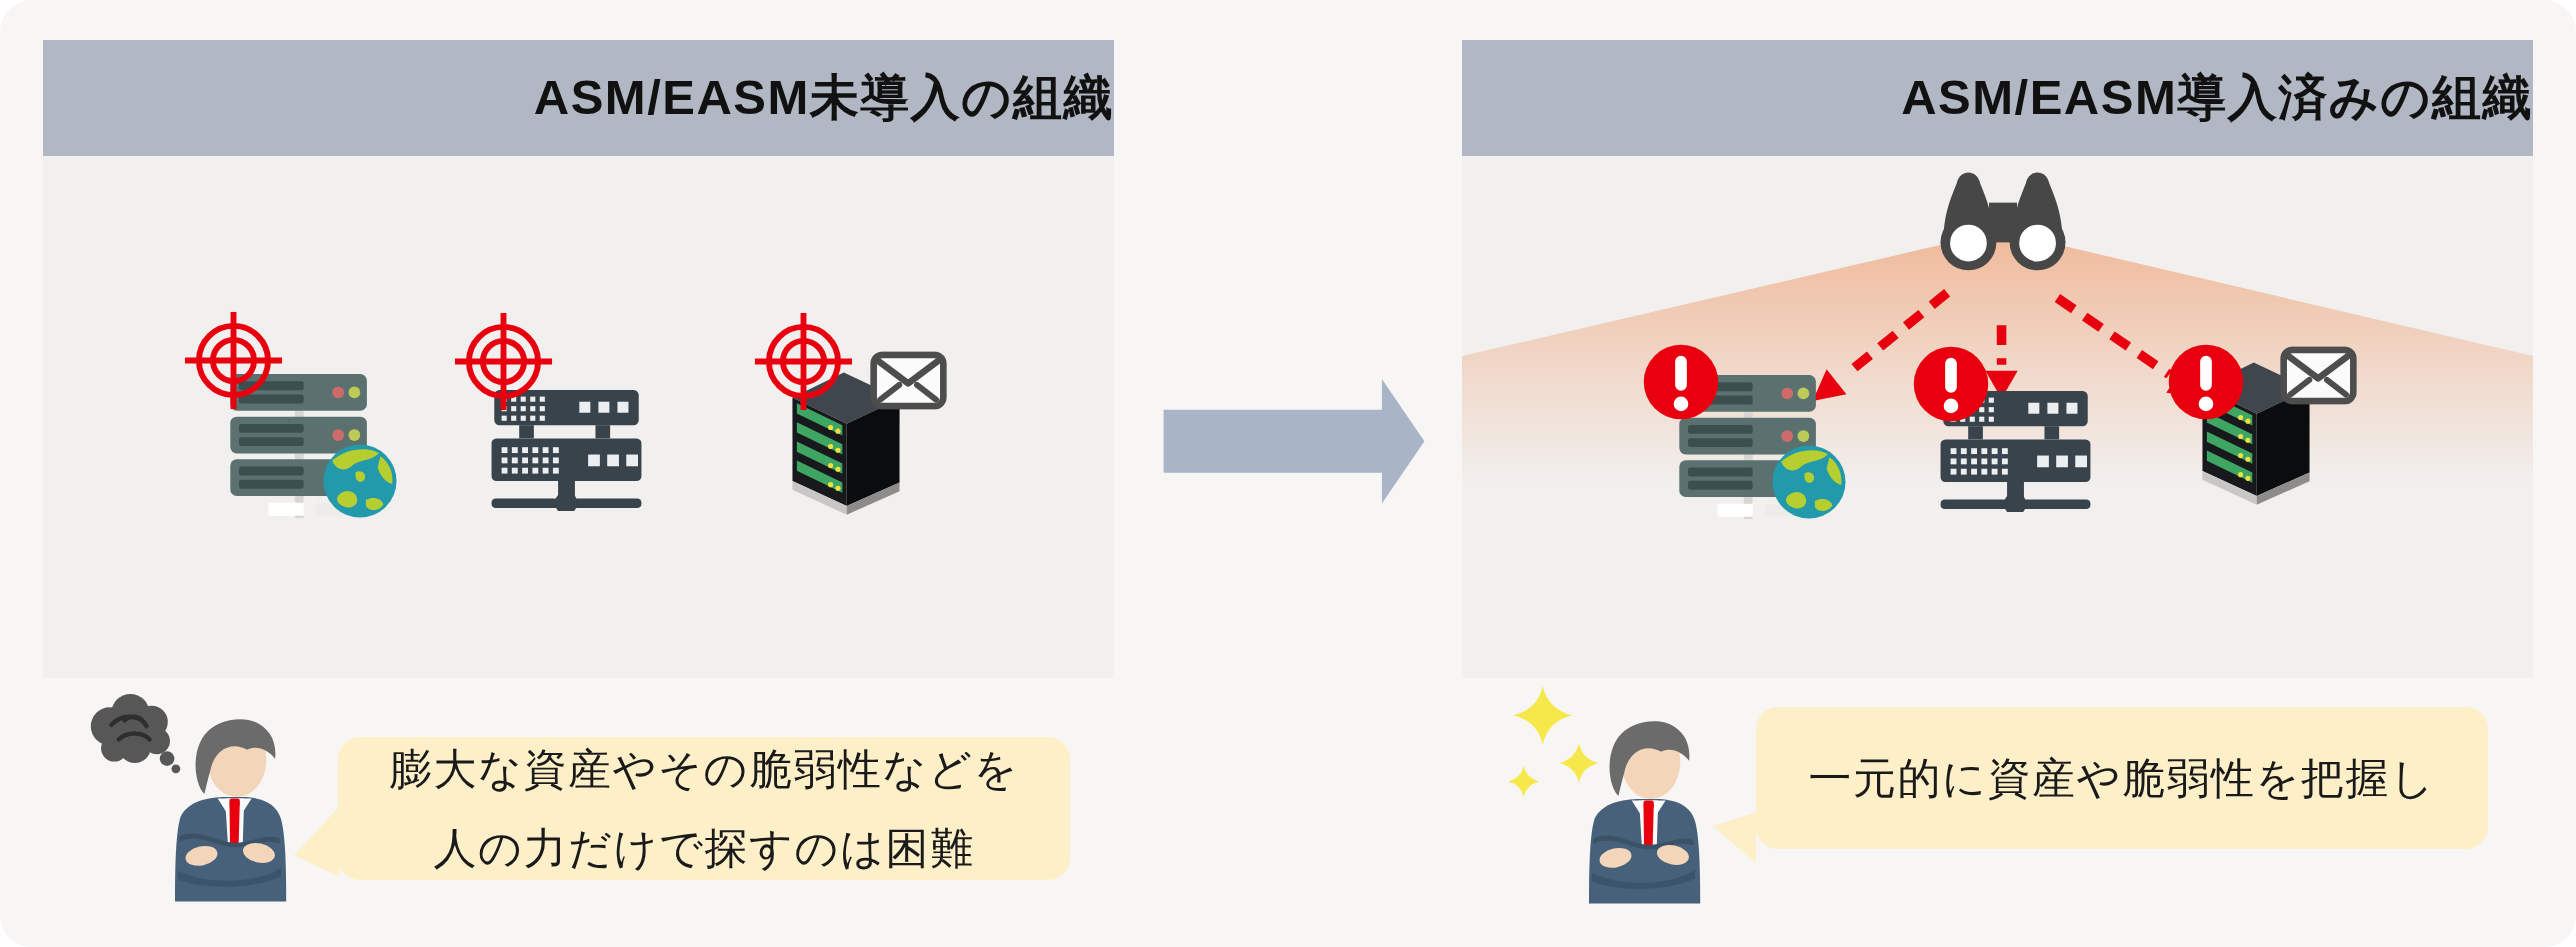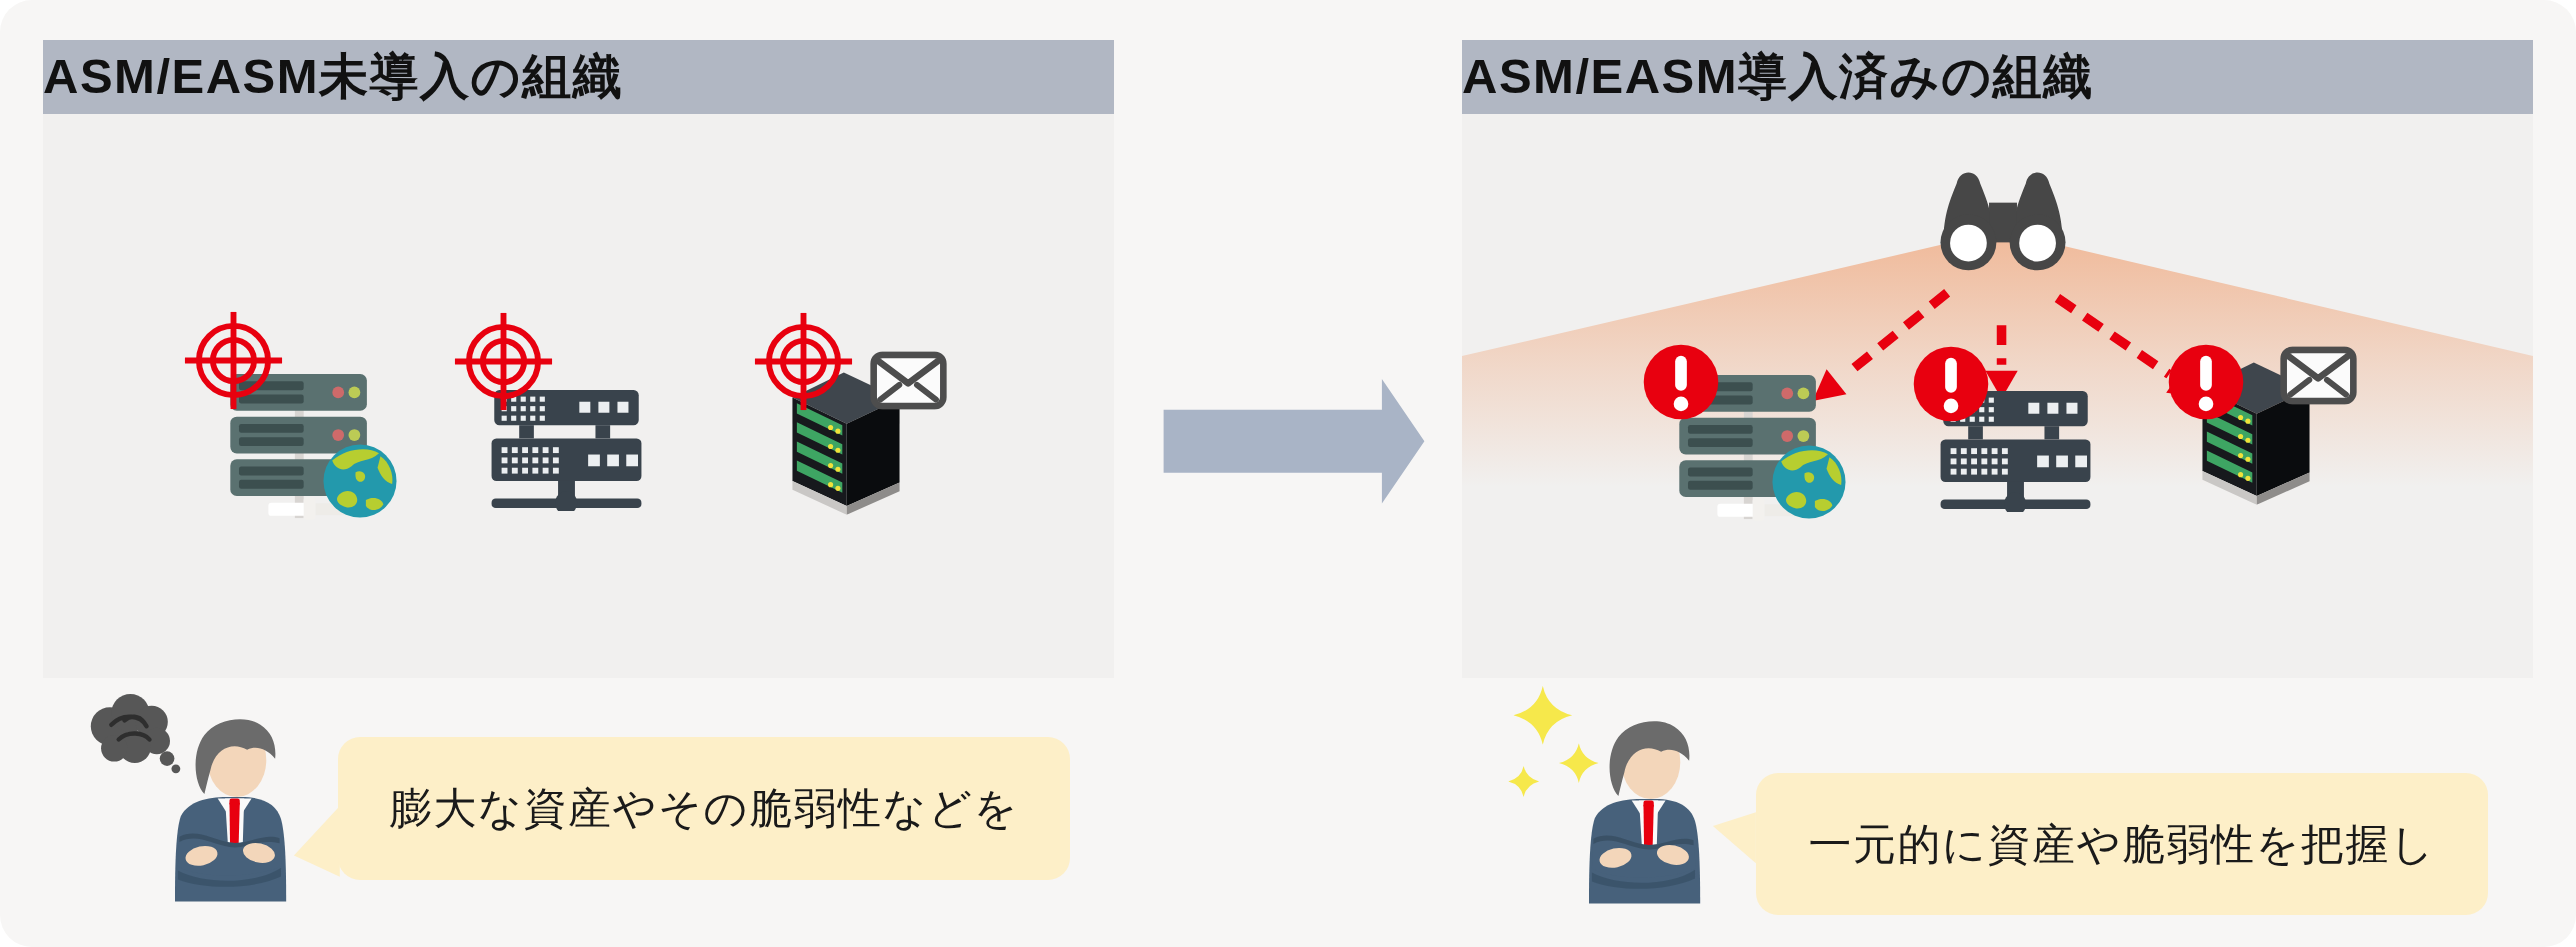--- a/index.html
+++ b/index.html
@@ -5,23 +5,23 @@
   html,body{margin:0;padding:0;background:#ffffff;}
   #canvas{
     position:relative;width:2576px;height:947px;
     background:var(--canvas-bg,#F7F6F5);
     border-radius:32px;overflow:hidden;
     font-family:"Liberation Sans","DejaVu Sans",sans-serif;
   }
   .abs{position:absolute;}
   .panel{position:absolute;top:40px;width:1071px;height:638px;background:var(--panel-bg,#F1F0EF);}
   .panel-header{
-    position:absolute;left:0;top:0;width:100%;height:74px;
+    position:absolute;left:0;top:0;width:100%;height:116px;
     background:var(--header-bg,#B1B7C3);
-    display:flex;align-items:center;justify-content:flex-start;
+    display:flex;align-items:center;justify-content:flex-end;
   }
   .panel-title{
     font-size:49px;font-weight:700;letter-spacing:1.5px;
     color:var(--header-text,#111111);
   }
   .bubble{
     position:absolute;width:732px;background:var(--bubble-bg,#FDEFC8);
     border-radius:22px;display:flex;flex-direction:column;
     align-items:center;justify-content:center;gap:28px;
   }
@@ -319,33 +319,34 @@
       <use href="#sym-cloud"></use>
     </svg>
   <svg class="abs" style="left:169px;top:713px" width="118" height="190" viewBox="0 0 160 258">
       <use href="#sym-person"></use>
     </svg>
   <svg class="abs" style="left:291px;top:802px" width="51" height="81" viewBox="0 0 70 110">
     <polygon points="67,5 67,102 4,73" style="fill:var(--bubble-bg,#FDEFC8)"></polygon>
   </svg>
   <div class="bubble" style="left:338px;top:737px;height:143px;">
     <div>膨大な資産やその脆弱性などを</div>
+    <div>人の力だけで探すのは困難</div>
   </div>
 
   <svg class="abs" style="left:1506px;top:680px" width="103" height="125" viewBox="0 0 140 170">
     <g>
       <use href="#sym-sparkle" x="10" y="8" width="80" height="80"></use>
       <use href="#sym-sparkle" x="72" y="86" width="54" height="54"></use>
       <use href="#sym-sparkle" x="3" y="117" width="42" height="42"></use>
     </g>
   </svg>
   <svg class="abs" style="left:1583px;top:715px" width="118" height="190" viewBox="0 0 160 258">
       <use href="#sym-person"></use>
     </svg>
   <svg class="abs" style="left:1710px;top:807px" width="51" height="76" viewBox="0 0 70 104">
     <polygon points="63,7 63,77 4,26" style="fill:var(--bubble-bg,#FDEFC8)"></polygon>
   </svg>
-  <div class="bubble" style="left:1756px;top:773px;height:142px;">
+  <div class="bubble" style="left:1756px;top:707px;height:142px;">
     <div>一元的に資産や脆弱性を把握し</div>
   </div>
 
 </div>
 
 
 </body></html>

